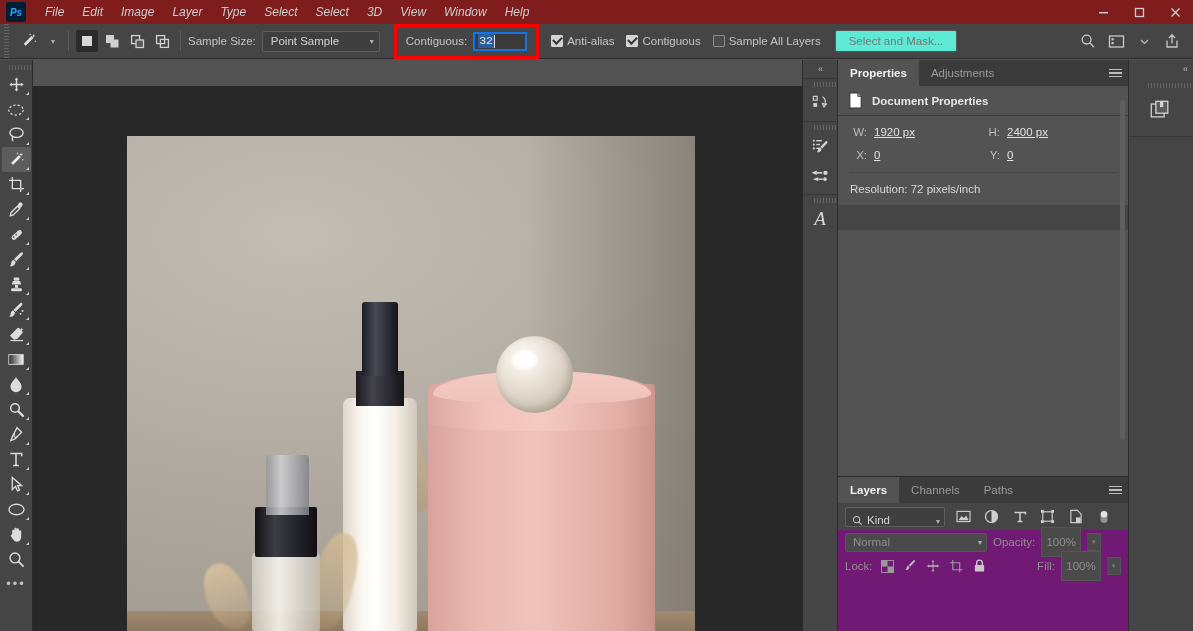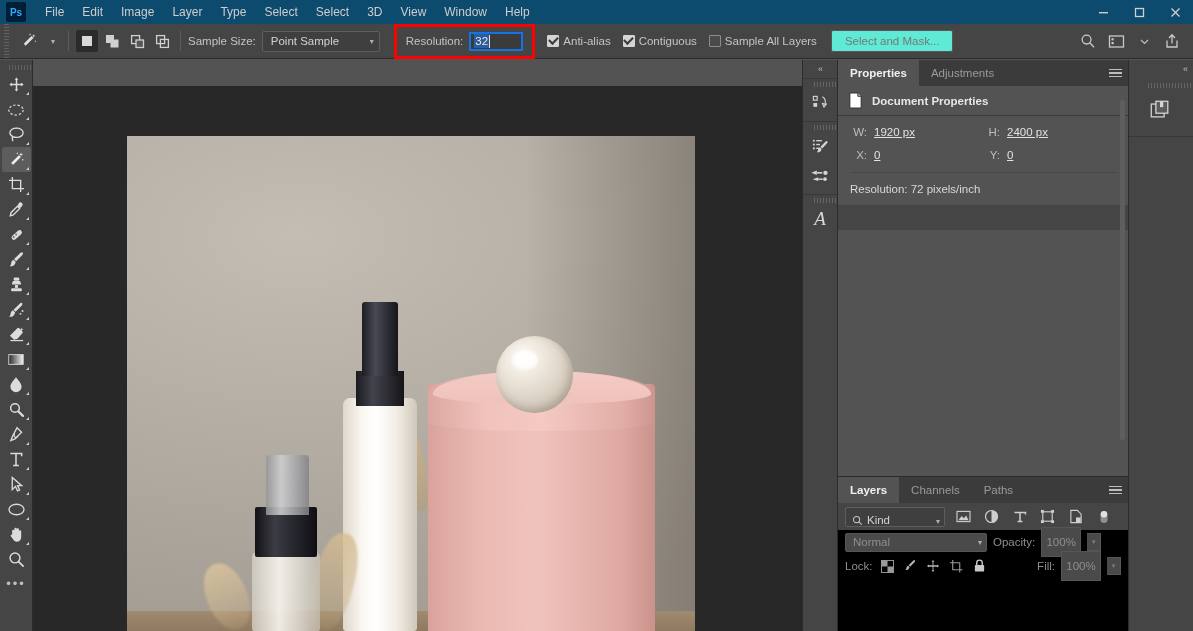--- a/index.html
+++ b/index.html
@@ -10,22 +10,22 @@
     font-family: "Liberation Sans", sans-serif;
     font-size: 11.5px;
     color: #c8c8c8;
     -webkit-font-smoothing: antialiased;
   }
   .app { position: relative; width: 1193px; height: 631px; }
 
   
   .menubar {
     position: absolute; top: 0; left: 0; width: 1193px; height: 24px;
-    background: #0c4a6e;
-    display: flex; align-items: center;
+    background: #7f1d1d;
+    display: flex; align-items: center; font-style: italic;
   }
   .ps-logo {
     width: 20px; height: 20px; margin-left: 6px; margin-right: 10px;
     background: #001e36; color: #31a8ff;
     font-size: 10px; font-weight: bold;
     display: flex; align-items: center; justify-content: center;
     border-radius: 2px;
   }
   .menu-item {
     padding: 0 9px; height: 24px; line-height: 24px;
@@ -83,20 +83,21 @@
   .tol-wrap {
     position: relative; display: flex; align-items: center;
     margin-left: 14px; padding: 5px 9px;
     border: 3px solid #ff0000;
   }
   .tol-input {
     width: 54px; height: 19px; margin-left: 6px;
     background: #3b3b3b; border: 2px solid #1473e6;
     display: flex; align-items: center; padding-left: 3px;
     position: relative;
+    font-family: Liberation Mono, monospace;
   }
   .tol-val {
     background: #2c5d9b; color: #e8e8e8; font-size: 11.5px;
     padding: 0 1px; line-height: 14px;
   }
   .caret {
     width: 1px; height: 13px; background: #e0e0e0; margin-left: 0px;
   }
 
   .cbx-group { display: flex; align-items: center; gap: 4px; margin-left: 12px; }
@@ -321,21 +322,21 @@
   .pv { color: #e2e2e2; text-decoration: underline; }
   .pdiv { height: 1px; background: #474747; margin: 4px 0 10px 0; }
   .pres { color: #d8d8d8; padding-bottom: 10px; }
   .pscroll {
     position: absolute; right: 3px; top: 40px; width: 5px; height: 340px;
     background: #5e5e5e; border-radius: 3px;
   }
 
   .layers-panel {
     position: absolute; left: 0; bottom: 0; width: 290px; height: 155px;
-    background: #000000; border-top: 1px solid #2b2b2b;
+    background: #701a75; border-top: 1px solid #2b2b2b;
   }
   .filter-row {
     height: 27px; display: flex; align-items: center;
     gap: 9px; padding: 0 7px; background: #454545;
   }
   .kind-drop {
     width: 100px; height: 20px; background: #3f3f3f;
     border: 1px solid #5e5e5e; border-radius: 2px;
     display: flex; align-items: flex-end; gap: 4px; padding: 0 4px 0 6px;
     color: #d2d2d2;
@@ -480,21 +481,21 @@
 
     <div class="vsep"></div>
 
     <span class="lbl">Sample Size:</span>
     <div class="sel-drop">
       <span>Point Sample</span>
       <span class="chev">▾</span>
     </div>
 
     <div class="tol-wrap">
-      <span class="lbl">Resolution:</span>
+      <span class="lbl">Contiguous:</span>
       <div class="tol-input">
         <span class="tol-val">32</span>
         <span class="caret"></span>
       </div>
     </div>
 
     <div class="cbx-group">
       <span class="cbx on"></span>
       <span class="lbl">Anti-alias</span>
     </div>

